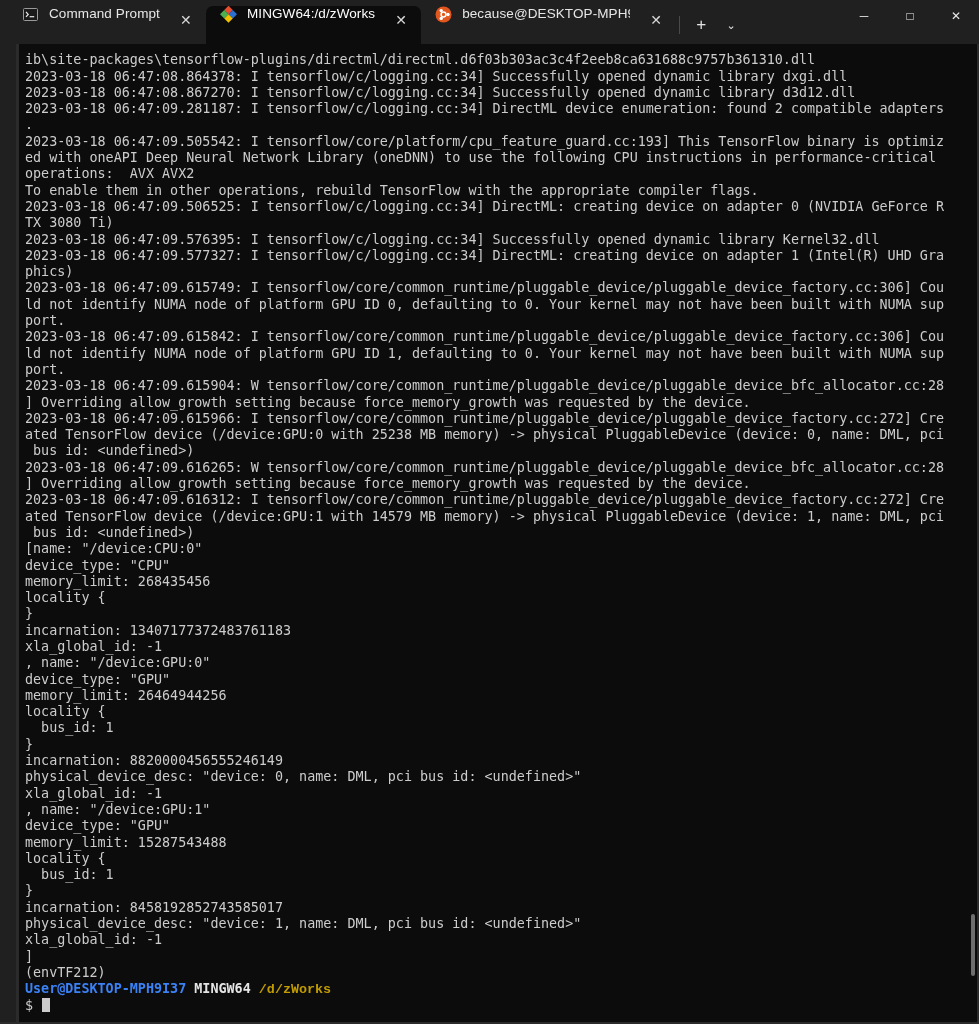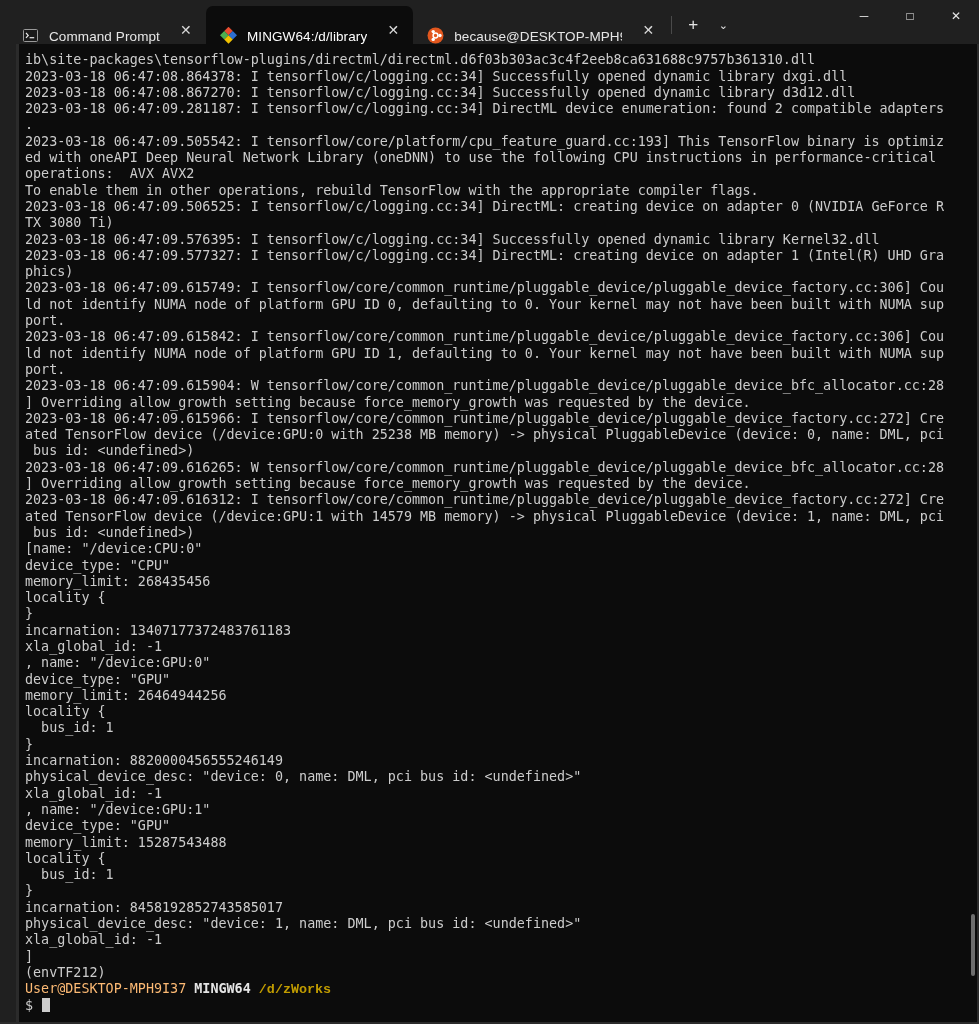--- a/index.html
+++ b/index.html
@@ -37,21 +37,21 @@
   .tabstrip {
     display: flex;
     align-items: flex-end;
     height: 44px;
     padding-left: 8px;
   }
 
   .tab {
     position: relative;
     display: flex;
-    align-items: flex-end;
+    align-items: flex-start;
     height: 38px;
     padding: 0 6px 0 14px;
     margin-right: 0px;
     border-radius: 7px 7px 0 0;
     color: #e6e6e6;
     font-size: 13.5px;
     white-space: nowrap;
     cursor: default;
   }
   .tab.inactive { background: transparent; }
@@ -157,21 +157,21 @@
     font-size: 13.4px;
     line-height: 16.3px;
     color: #cccccc;
     white-space: pre;
     overflow: hidden;
     letter-spacing: 0px;
   }
 
   .line { height: 16.3px; }
 
-  .c-green   { color: #fdba74; font-weight: normal; }
+  .c-green   { color: #3b82f6; font-weight: bold; }
   .c-magenta { color: #e5e5e5; font-weight: bold; }
   .c-yellow  { color: #c19c00; font-weight: bold; font-family: Liberation Mono, monospace; }
   .c-white   { color: #cccccc; }
 
   .cursor {
     display: inline-block;
     width: 8px;
     height: 14px;
     background: #cccccc;
     vertical-align: -2px;
@@ -237,21 +237,21 @@
         <span class="tab-icon">
           <svg width="17" height="17" viewBox="0 0 17 17" aria-hidden="true">
             <g transform="rotate(45 8.5 8.5)">
               <rect x="2.3" y="2.3" width="6" height="6" fill="#e84d31"></rect>
               <rect x="8.3" y="2.3" width="6" height="6" fill="#2d6fd1"></rect>
               <rect x="2.3" y="8.3" width="6" height="6" fill="#4caf50"></rect>
               <rect x="8.3" y="8.3" width="6" height="6" fill="#f2c200"></rect>
             </g>
           </svg>
         </span>
-        <span class="tab-title">MINGW64:/d/library</span>
+        <span class="tab-title">MINGW64:/d/zWorks</span>
         <span class="tab-close">✕</span>
       </div>
 
       <div class="tab inactive">
         <span class="tab-icon">
           <svg width="17" height="17" viewBox="0 0 17 17" aria-hidden="true">
             <circle cx="8.5" cy="8.5" r="8" fill="#e2571e"></circle>
             <circle cx="8.5" cy="8.5" r="2.4" fill="none" stroke="#ffffff" stroke-width="1.5"></circle>
             <circle cx="13.0" cy="8.5" r="1.7" fill="#ffffff"></circle>
             <circle cx="6.2" cy="4.6" r="1.7" fill="#ffffff"></circle>

